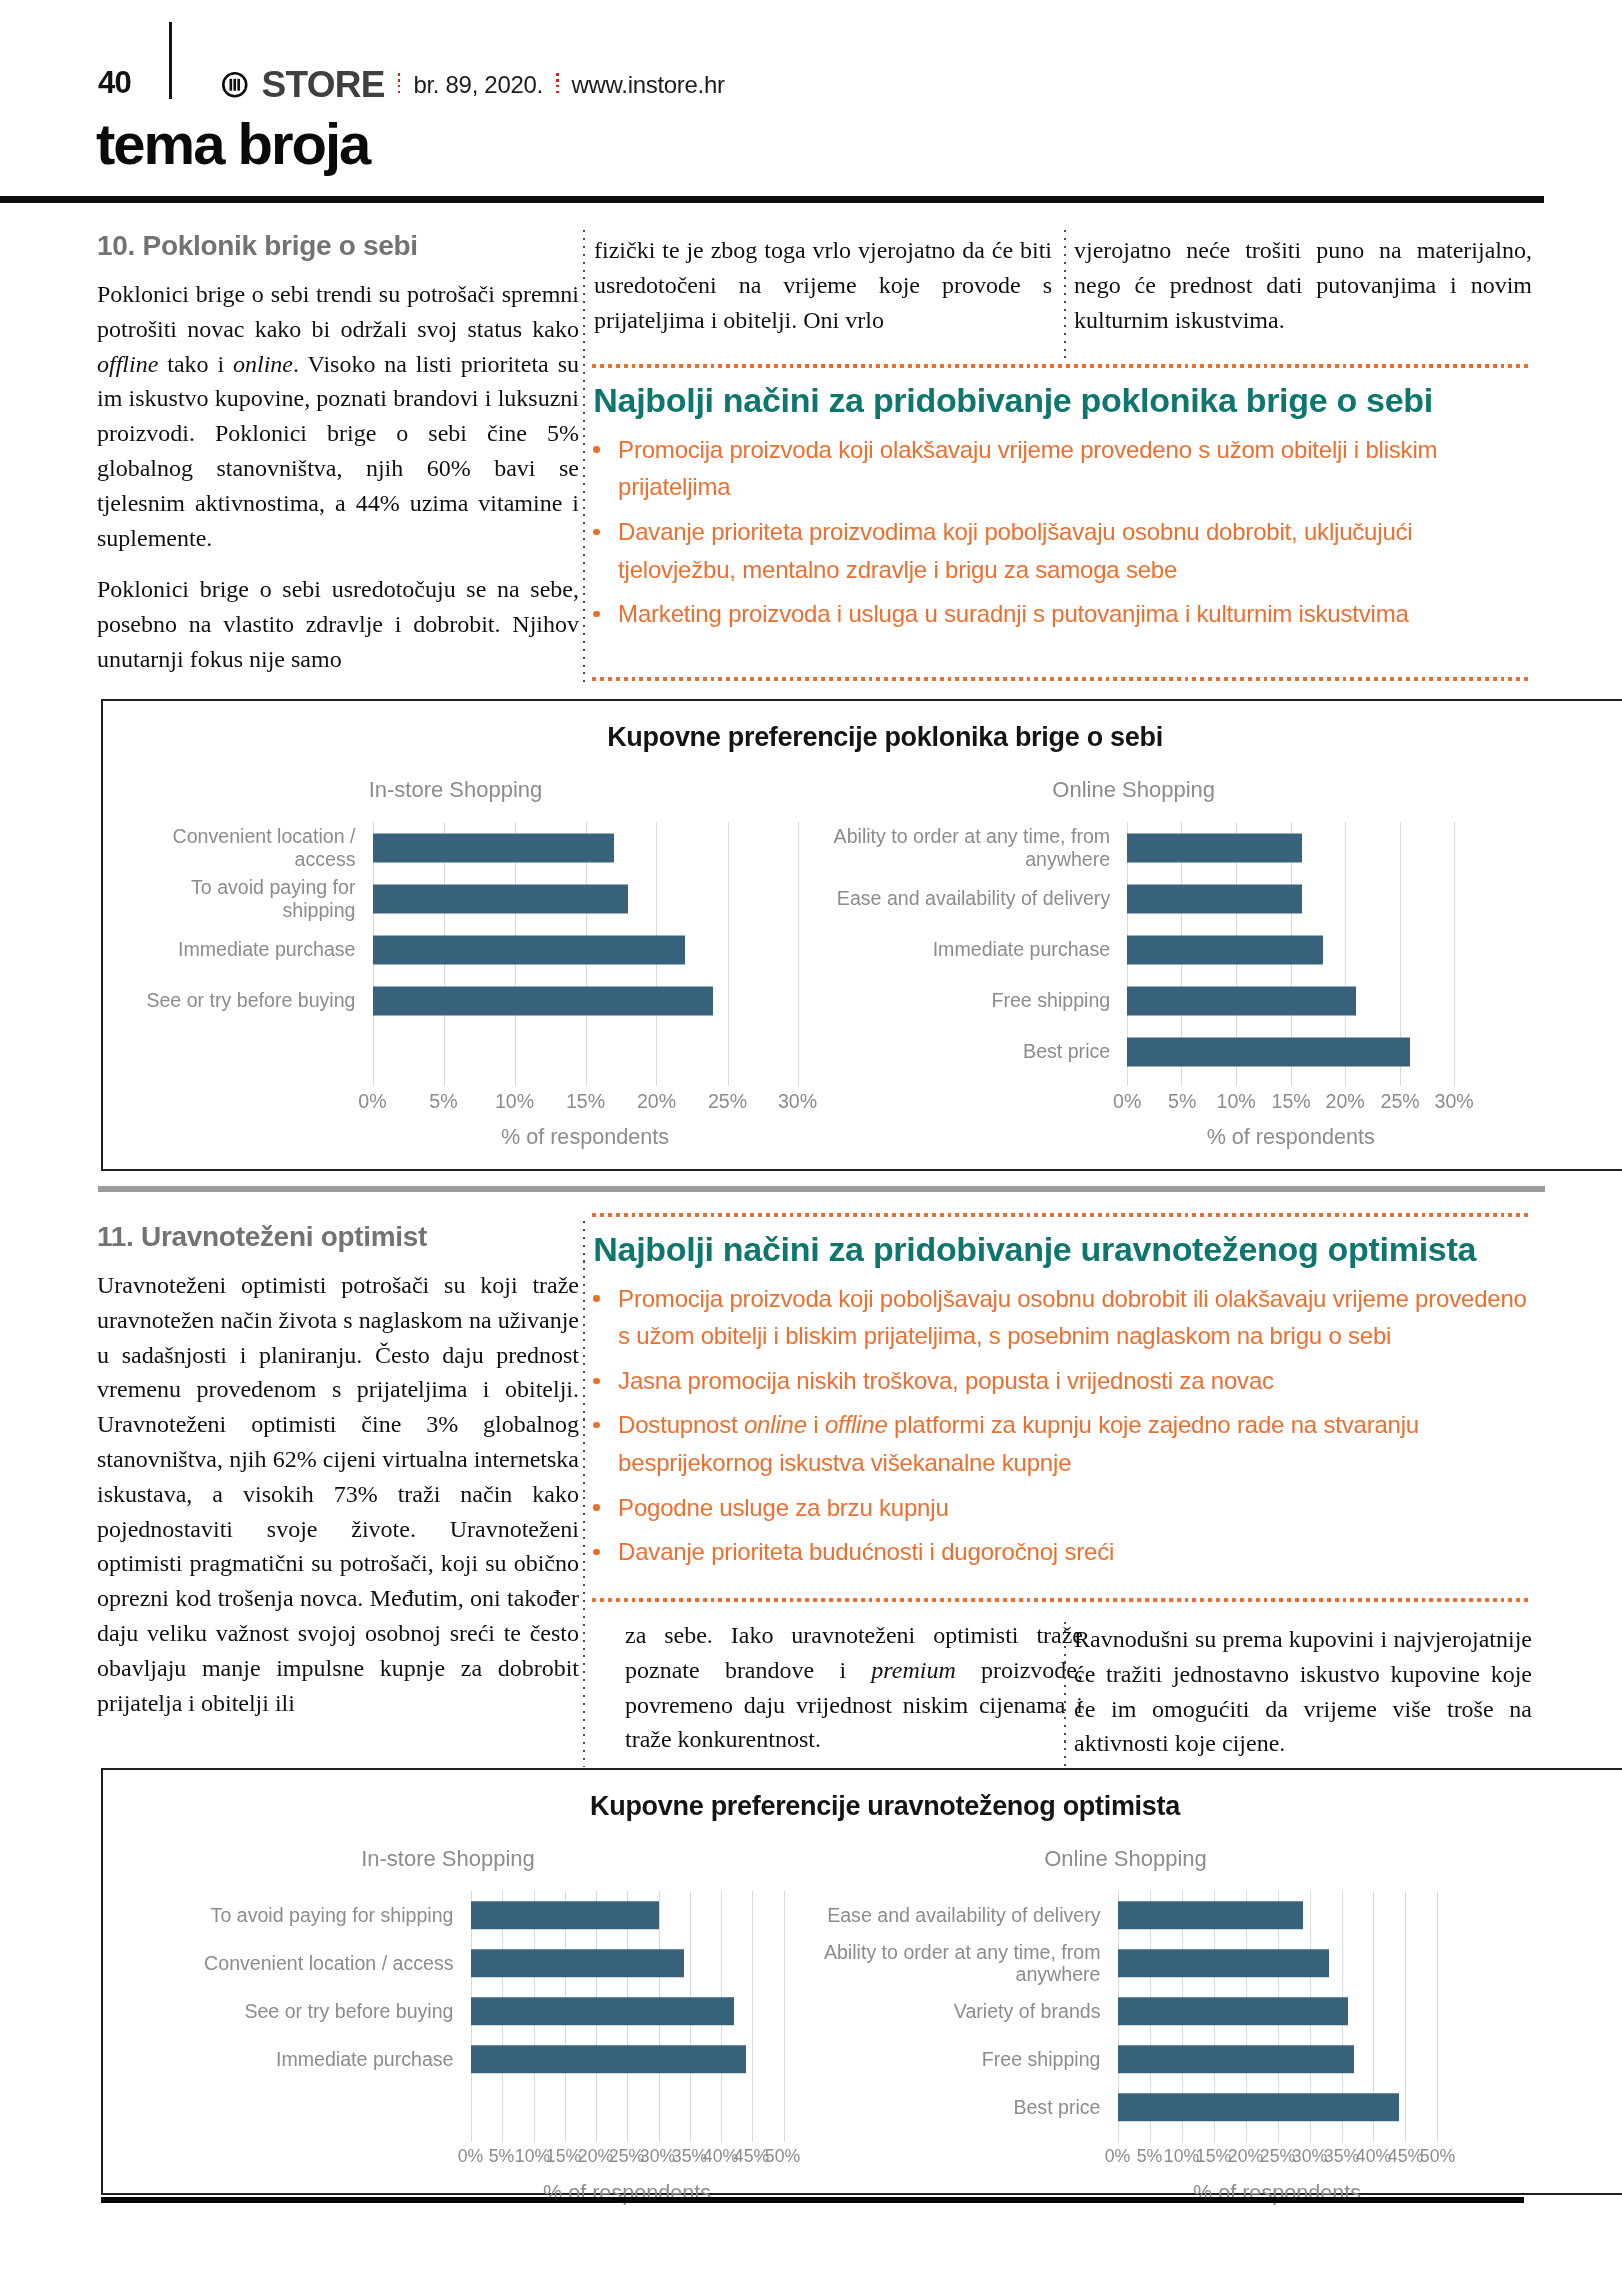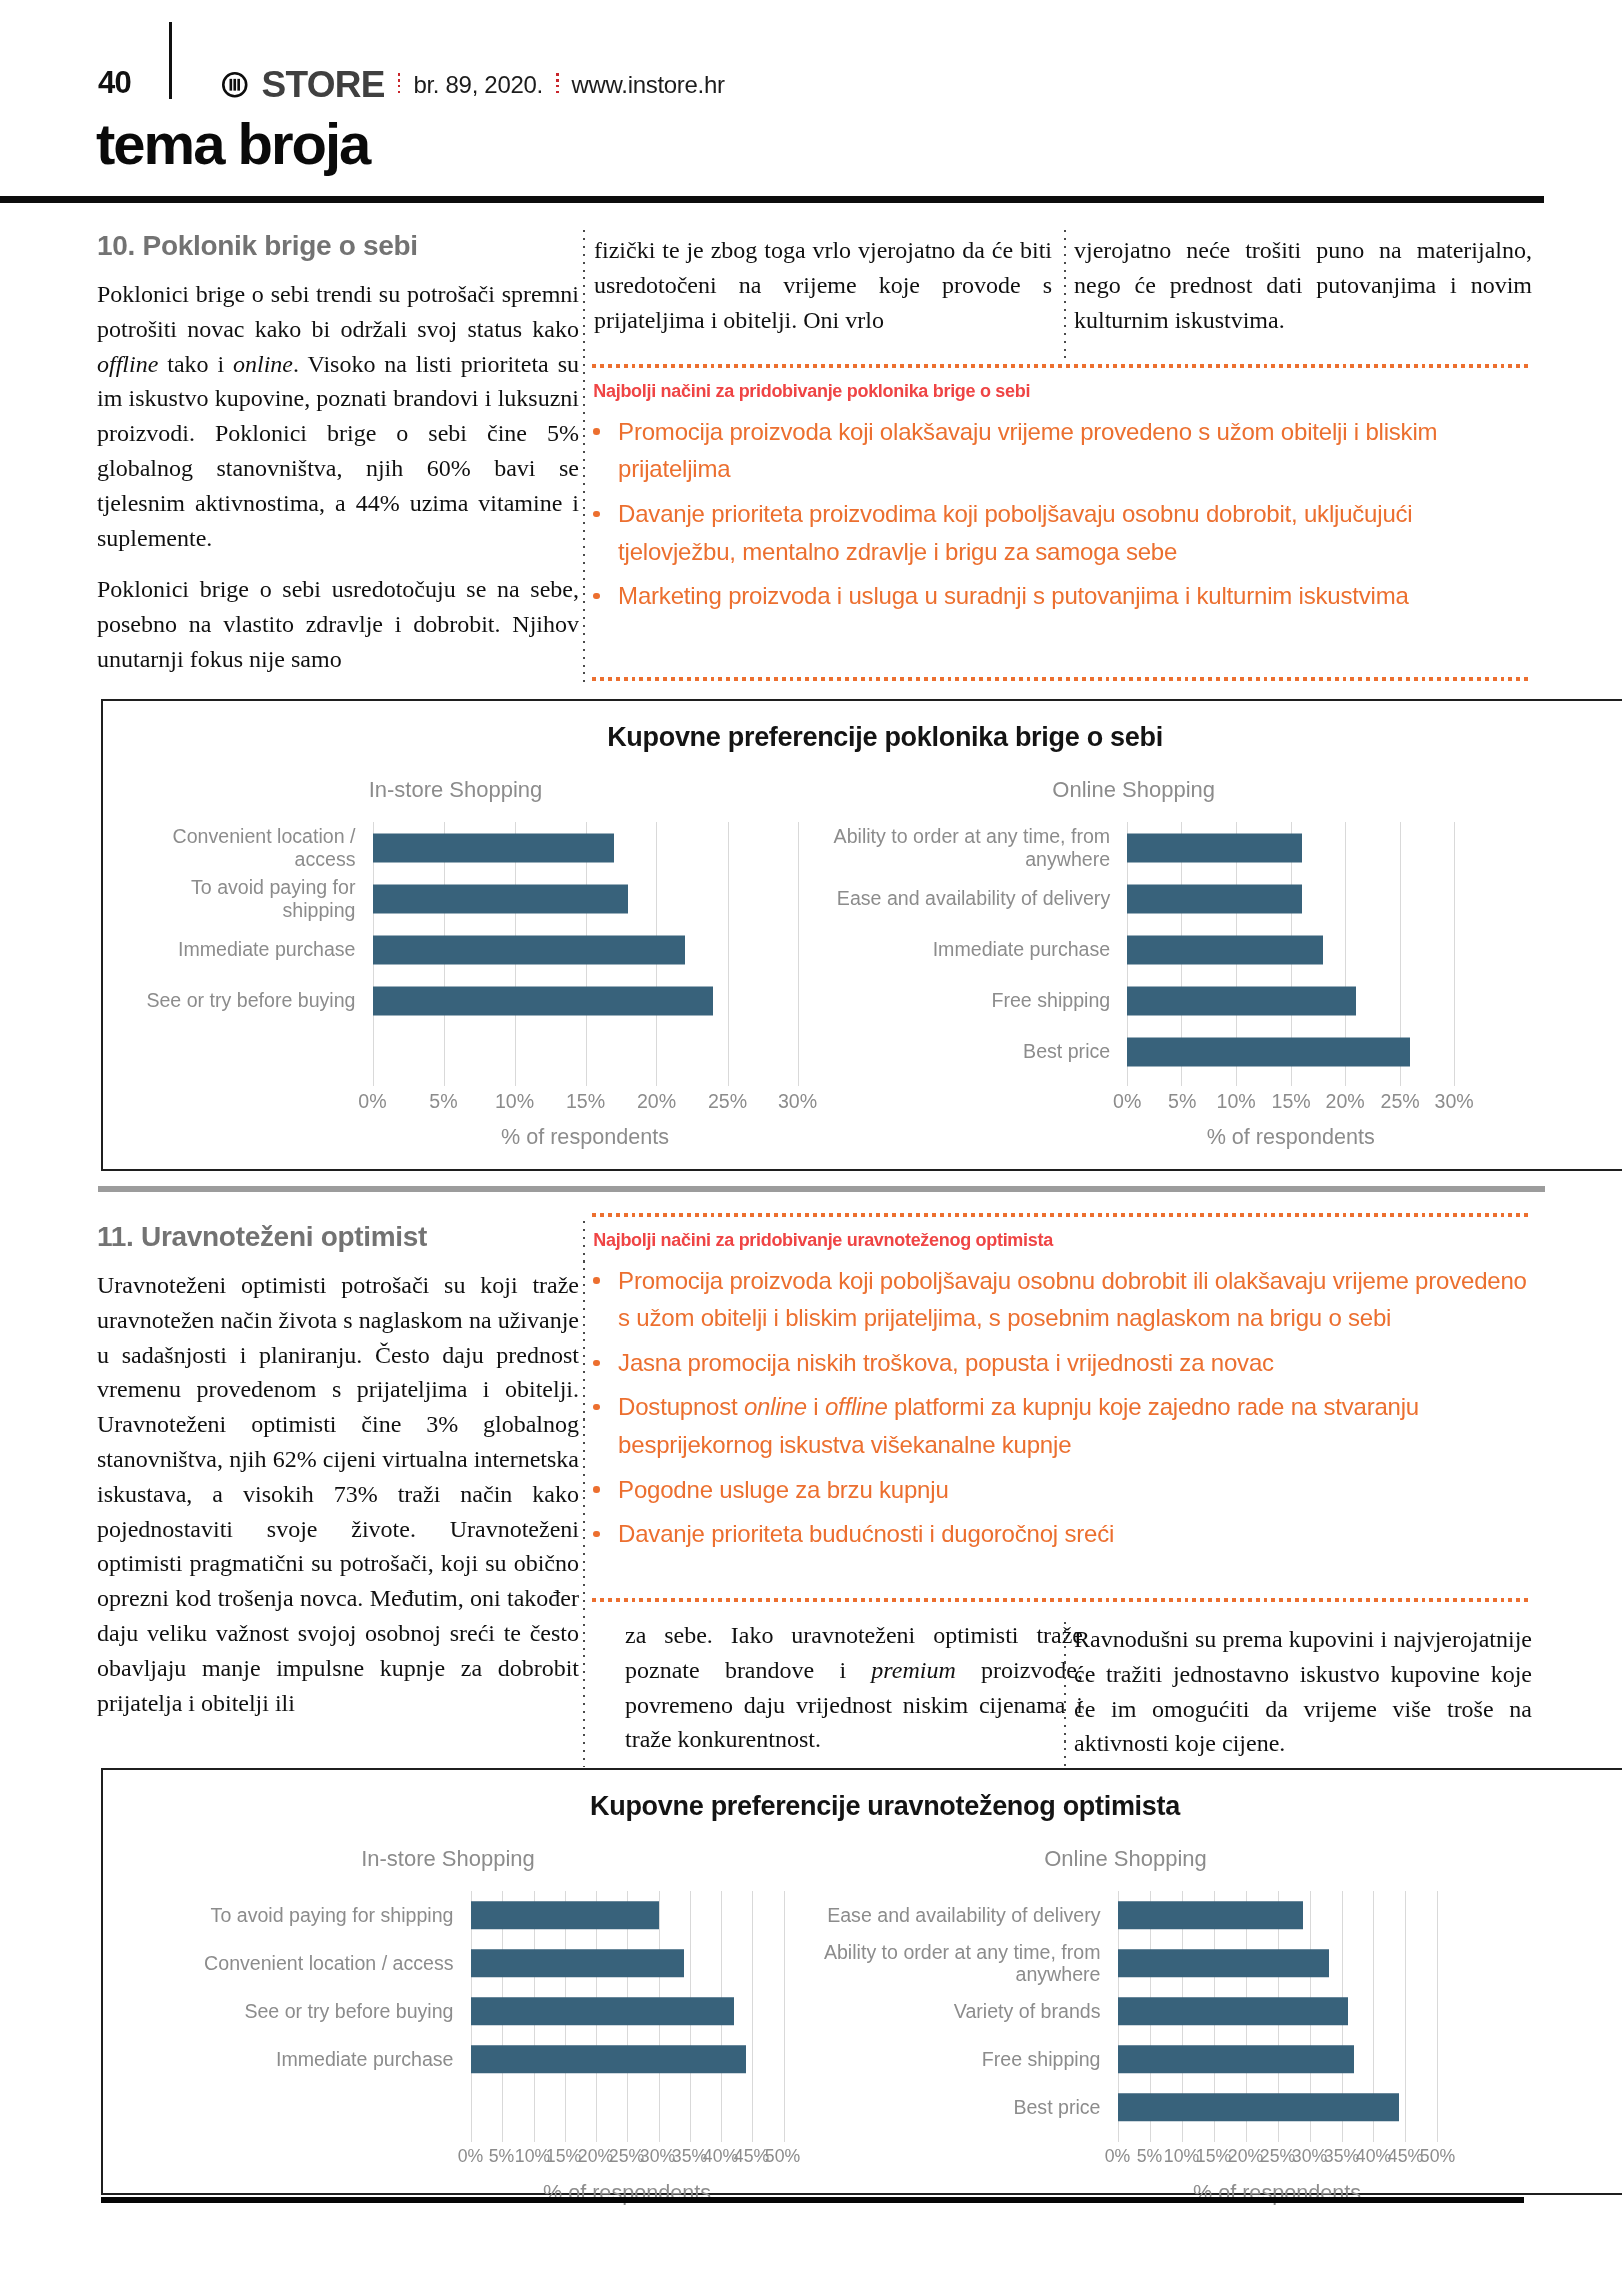--- a/index.html
+++ b/index.html
@@ -21,21 +21,21 @@
             text-align:justify;color:#101010;}
   .body-col p{margin:0;}
   .body-col p + p{margin-top:17px;}
   .vdots{position:absolute;width:2px;background-image:repeating-linear-gradient(to bottom,#4a4a4a 0 2px,transparent 2px 7.9px);}
   
   .tips{position:absolute;}
   .odots{position:absolute;left:0;right:0;height:3.9px;
          background-image:repeating-linear-gradient(to right,#EC6F2F 0 3.9px,transparent 3.9px 7.9px);}
   .odots.top{top:0;} .odots.bot{bottom:0;}
   .tips-inner{padding:17px 0 0 1.3px;}
-  .tips-title{font-size:18px;font-weight:700;letter-spacing:-0.3px;color:#ef4444;margin:0 0 10.5px 0;}
+  .tips-title{font-size:34px;font-weight:700;letter-spacing:-0.3px;color:#0f766e;margin:0 0 10.5px 0;}
   .tip-row{display:flex;gap:18.3px;margin-top:6.5px;color:#EC6F2F;font-size:24px;line-height:1.58;letter-spacing:-0.2px;}
   .tip-dot{flex:none;width:6.5px;height:6.5px;border-radius:50%;background:#EC6F2F;margin-top:15.7px;}
   
   .gray-divider{position:absolute;left:98px;width:1447px;height:5.9px;background:#9c9c9c;}
   
   .chart-box{position:absolute;width:1568px;border:2px solid #1f1f1f;background:#fff;box-sizing:border-box;}
   .cb-title{text-align:center;font-size:27px;font-weight:700;letter-spacing:-0.3px;color:#141414;margin-top:21px;}
   .halves{display:flex;margin-top:23.6px;align-items:flex-start;}
   .chart-half{position:relative;flex:none;}
   .chart-subtitle{text-align:center;font-size:22px;color:#8c8c8c;margin-bottom:19.6px;}

